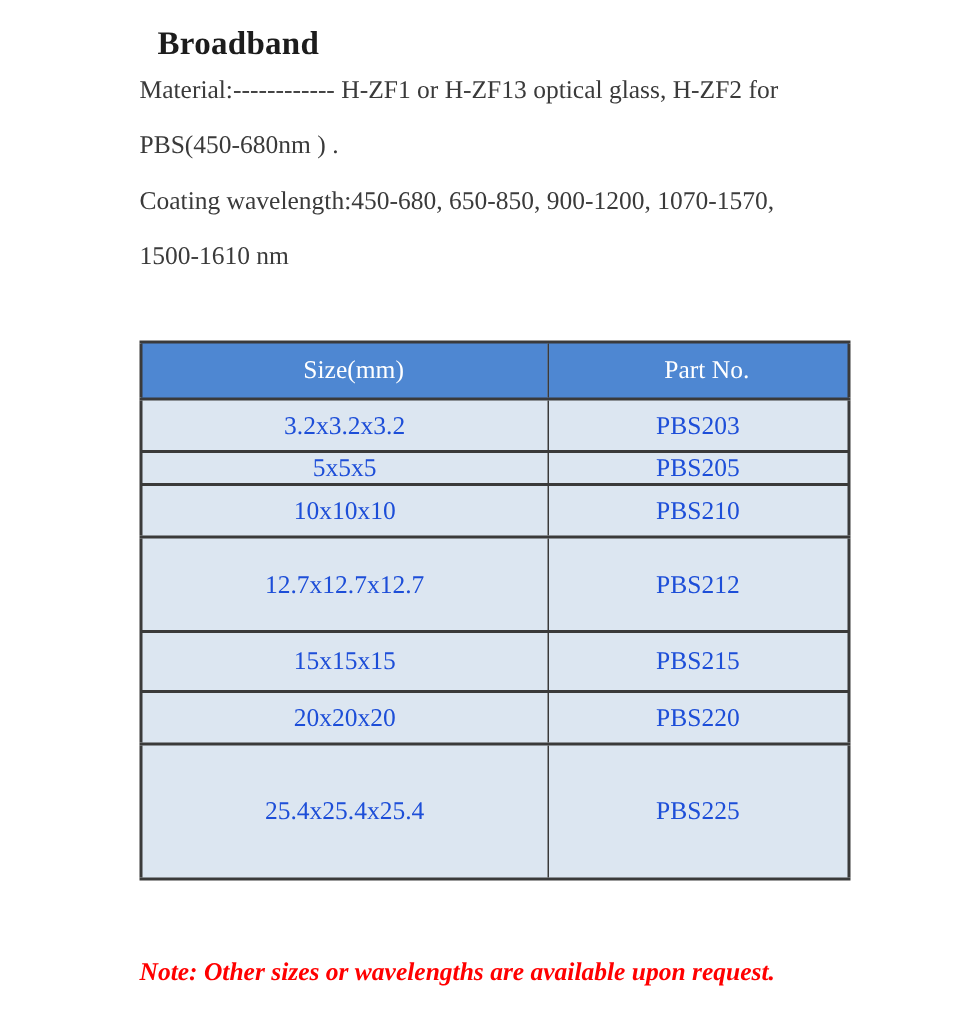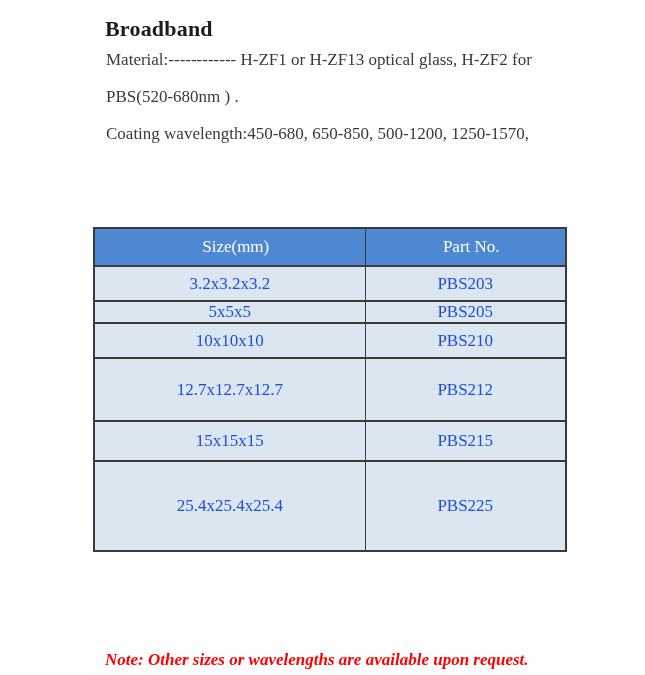--- a/index.html
+++ b/index.html
@@ -21,21 +21,21 @@
     left: 93px;
     top: 4px;
     margin: 12px;
     font-size: 22px;
     font-weight: bold;
     color: #1c1c1c;
     letter-spacing: 0.2px;
   }
   .intro {
     position: absolute;
-    left: 106px;
+    left: 93px;
     top: 41px;
     width: 500px;
   }
   .intro p {
     margin: 0;
     height: 37px;
     line-height: 37px;
     font-size: 17px;
     color: #3a3a3a;
     white-space: nowrap;
@@ -71,39 +71,40 @@
     padding-left: 12px;
   }
   table.spec-table td {
     background: var(--row-bg, #DCE6F1);
     color: #1d4ed8;
   }
   .note {
     position: absolute;
     left: 93px;
     top: 638px;
-    margin: 12px;
+    margin: 0;
     font-size: 17px;
     font-weight: bold;
     font-style: italic;
     color: var(--note-color, #FF0000);
     white-space: nowrap;
   }
 </style>
 </head>
 <body>
 
 <div class="page">
 
   <h1 class="doc-title">Broadband</h1>
 
   <div class="intro">
     <p>Material:------------ H-ZF1 or H-ZF13 optical glass, H-ZF2 for</p>
-    <p>PBS(520-680nm ) .</p>
-    <p>Coating wavelength:450-680, 650-850, 500-1200, 1250-1570,</p>
+    <p>PBS(450-680nm ) .</p>
+    <p>Coating wavelength:450-680, 650-850, 900-1200, 1070-1570,</p>
+    <p>1500-1610 nm</p>
   </div>
 
   <table class="spec-table">
     <colgroup>
       <col class="col-size">
       <col class="col-part">
     </colgroup>
     <thead>
       <tr>
         <th>Size(mm)</th>
@@ -124,20 +125,24 @@
           <td>PBS210</td>
         </tr>
         <tr style="height: 63px;">
           <td>12.7x12.7x12.7</td>
           <td>PBS212</td>
         </tr>
         <tr style="height: 40px;">
           <td>15x15x15</td>
           <td>PBS215</td>
         </tr>
+        <tr style="height: 35px;">
+          <td>20x20x20</td>
+          <td>PBS220</td>
+        </tr>
         <tr style="height: 90px;">
           <td>25.4x25.4x25.4</td>
           <td>PBS225</td>
         </tr>
       </tbody>
   </table>
 
   <p class="note">Note: Other sizes or wavelengths are available upon request.</p>
 
 </div>

